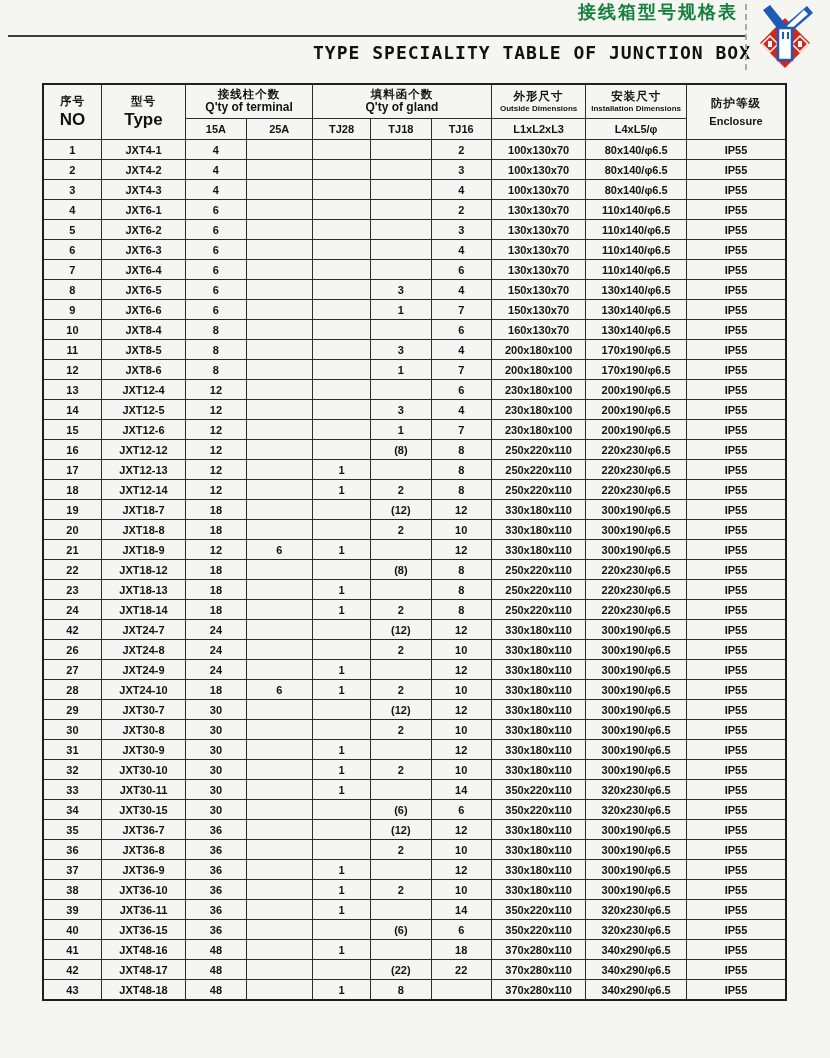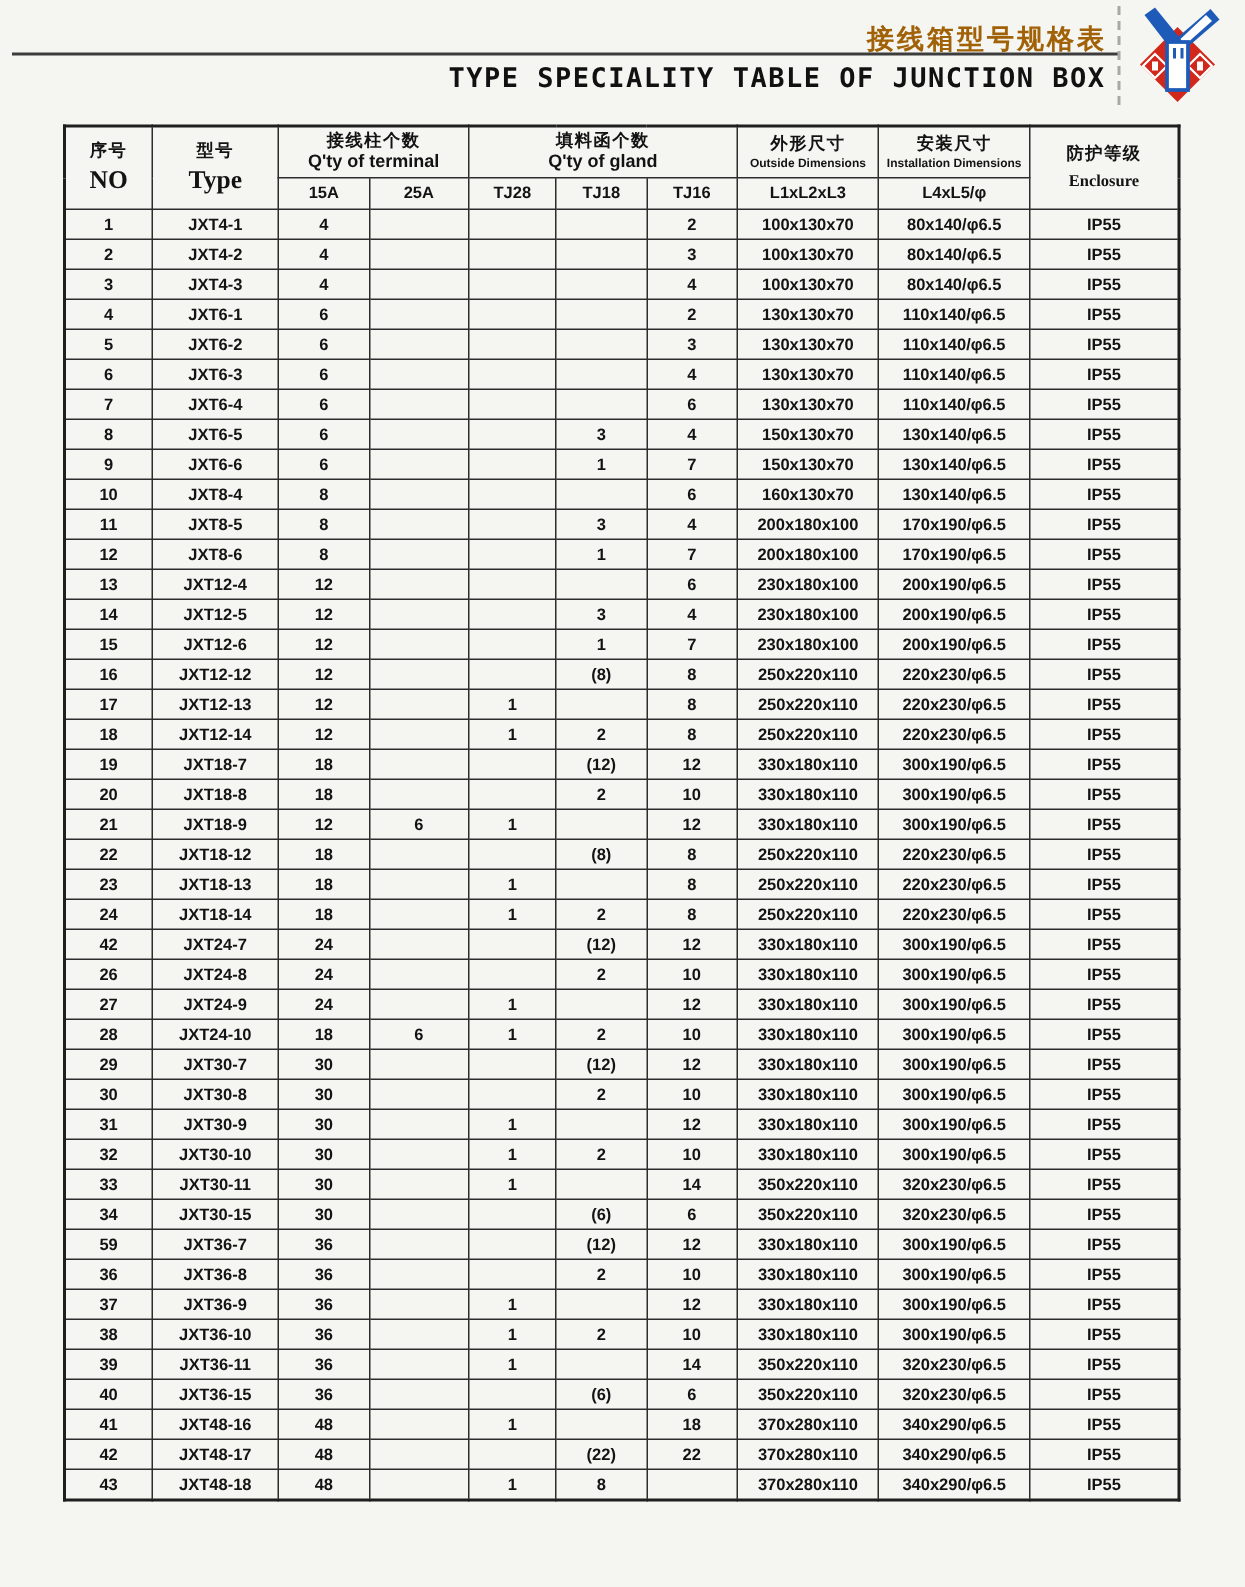--- a/index.html
+++ b/index.html
@@ -7,30 +7,30 @@
     width:830px;height:1058px;
     background:#f5f5f2;
     font-family:"Liberation Sans","DejaVu Sans",sans-serif;
     color:#161616;
     position:relative;
     overflow:hidden;
   }
   
   .page-header{position:absolute;top:0;left:0;width:830px;height:80px;}
   .title-zh{
-    position:absolute;top:14px;right:92px;
-    font-size:18px;font-weight:700;letter-spacing:2px;color:#a16207;
+    position:absolute;top:0;right:92px;
+    font-size:18px;font-weight:700;letter-spacing:2px;color:#15803d;
     font-family:"Liberation Sans",sans-serif;
   }
   .header-rule{
     position:absolute;top:35px;left:8px;width:738px;
     border-top:2px solid #3c3c3c;height:0;
   }
   .title-en{
-    position:absolute;top:42px;right:93px;
+    position:absolute;top:42px;right:79px;
     font-size:18px;font-weight:700;letter-spacing:1px;color:#111;
     font-family:"DejaVu Sans Mono","Liberation Mono",monospace;
     white-space:nowrap;
   }
   .logo-divider{
     position:absolute;top:4px;left:745px;height:66px;
     border-left:2px dashed #a9a9a4;width:0;
   }
   .logo{position:absolute;top:4px;left:753px;width:64px;height:66px;}
   
@@ -49,21 +49,21 @@
     vertical-align:middle;text-align:center;line-height:1.15;
   }
   table.spec td{
     height:19px;padding:0 1px;
     font-size:11px;font-weight:700;text-align:center;color:#131313;
     white-space:nowrap;overflow:hidden;
   }
   .h-zh{font-size:11.5px;letter-spacing:1px;display:block;}
   .h-en{font-size:12px;display:block;white-space:nowrap;}
   .h-en.tight{font-size:8px;letter-spacing:0;}
-  .h-stack{display:flex;flex-direction:column;justify-content:space-around;height:36px;font-family:Liberation Serif, serif;}
+  .h-stack{display:flex;flex-direction:column;justify-content:space-around;height:36px;}
   th.row1{height:33px;}
   th.row2{height:20px;font-size:11px;margin-top:48px;}
 </style>
 </head>
 <body>
 
 <div class="page-header">
   <div class="title-zh">接线箱型号规格表</div>
   <div class="header-rule"></div>
   <div class="title-en">TYPE SPECIALITY TABLE OF JUNCTION BOX</div>
@@ -552,21 +552,21 @@
         <td>30</td>
         <td></td>
         <td></td>
         <td>(6)</td>
         <td>6</td>
         <td>350x220x110</td>
         <td>320x230/φ6.5</td>
         <td>IP55</td>
       </tr>
       <tr>
-        <td>59</td>
+        <td>35</td>
         <td>JXT36-7</td>
         <td>36</td>
         <td></td>
         <td></td>
         <td>(12)</td>
         <td>12</td>
         <td>330x180x110</td>
         <td>300x190/φ6.5</td>
         <td>IP55</td>
       </tr>

